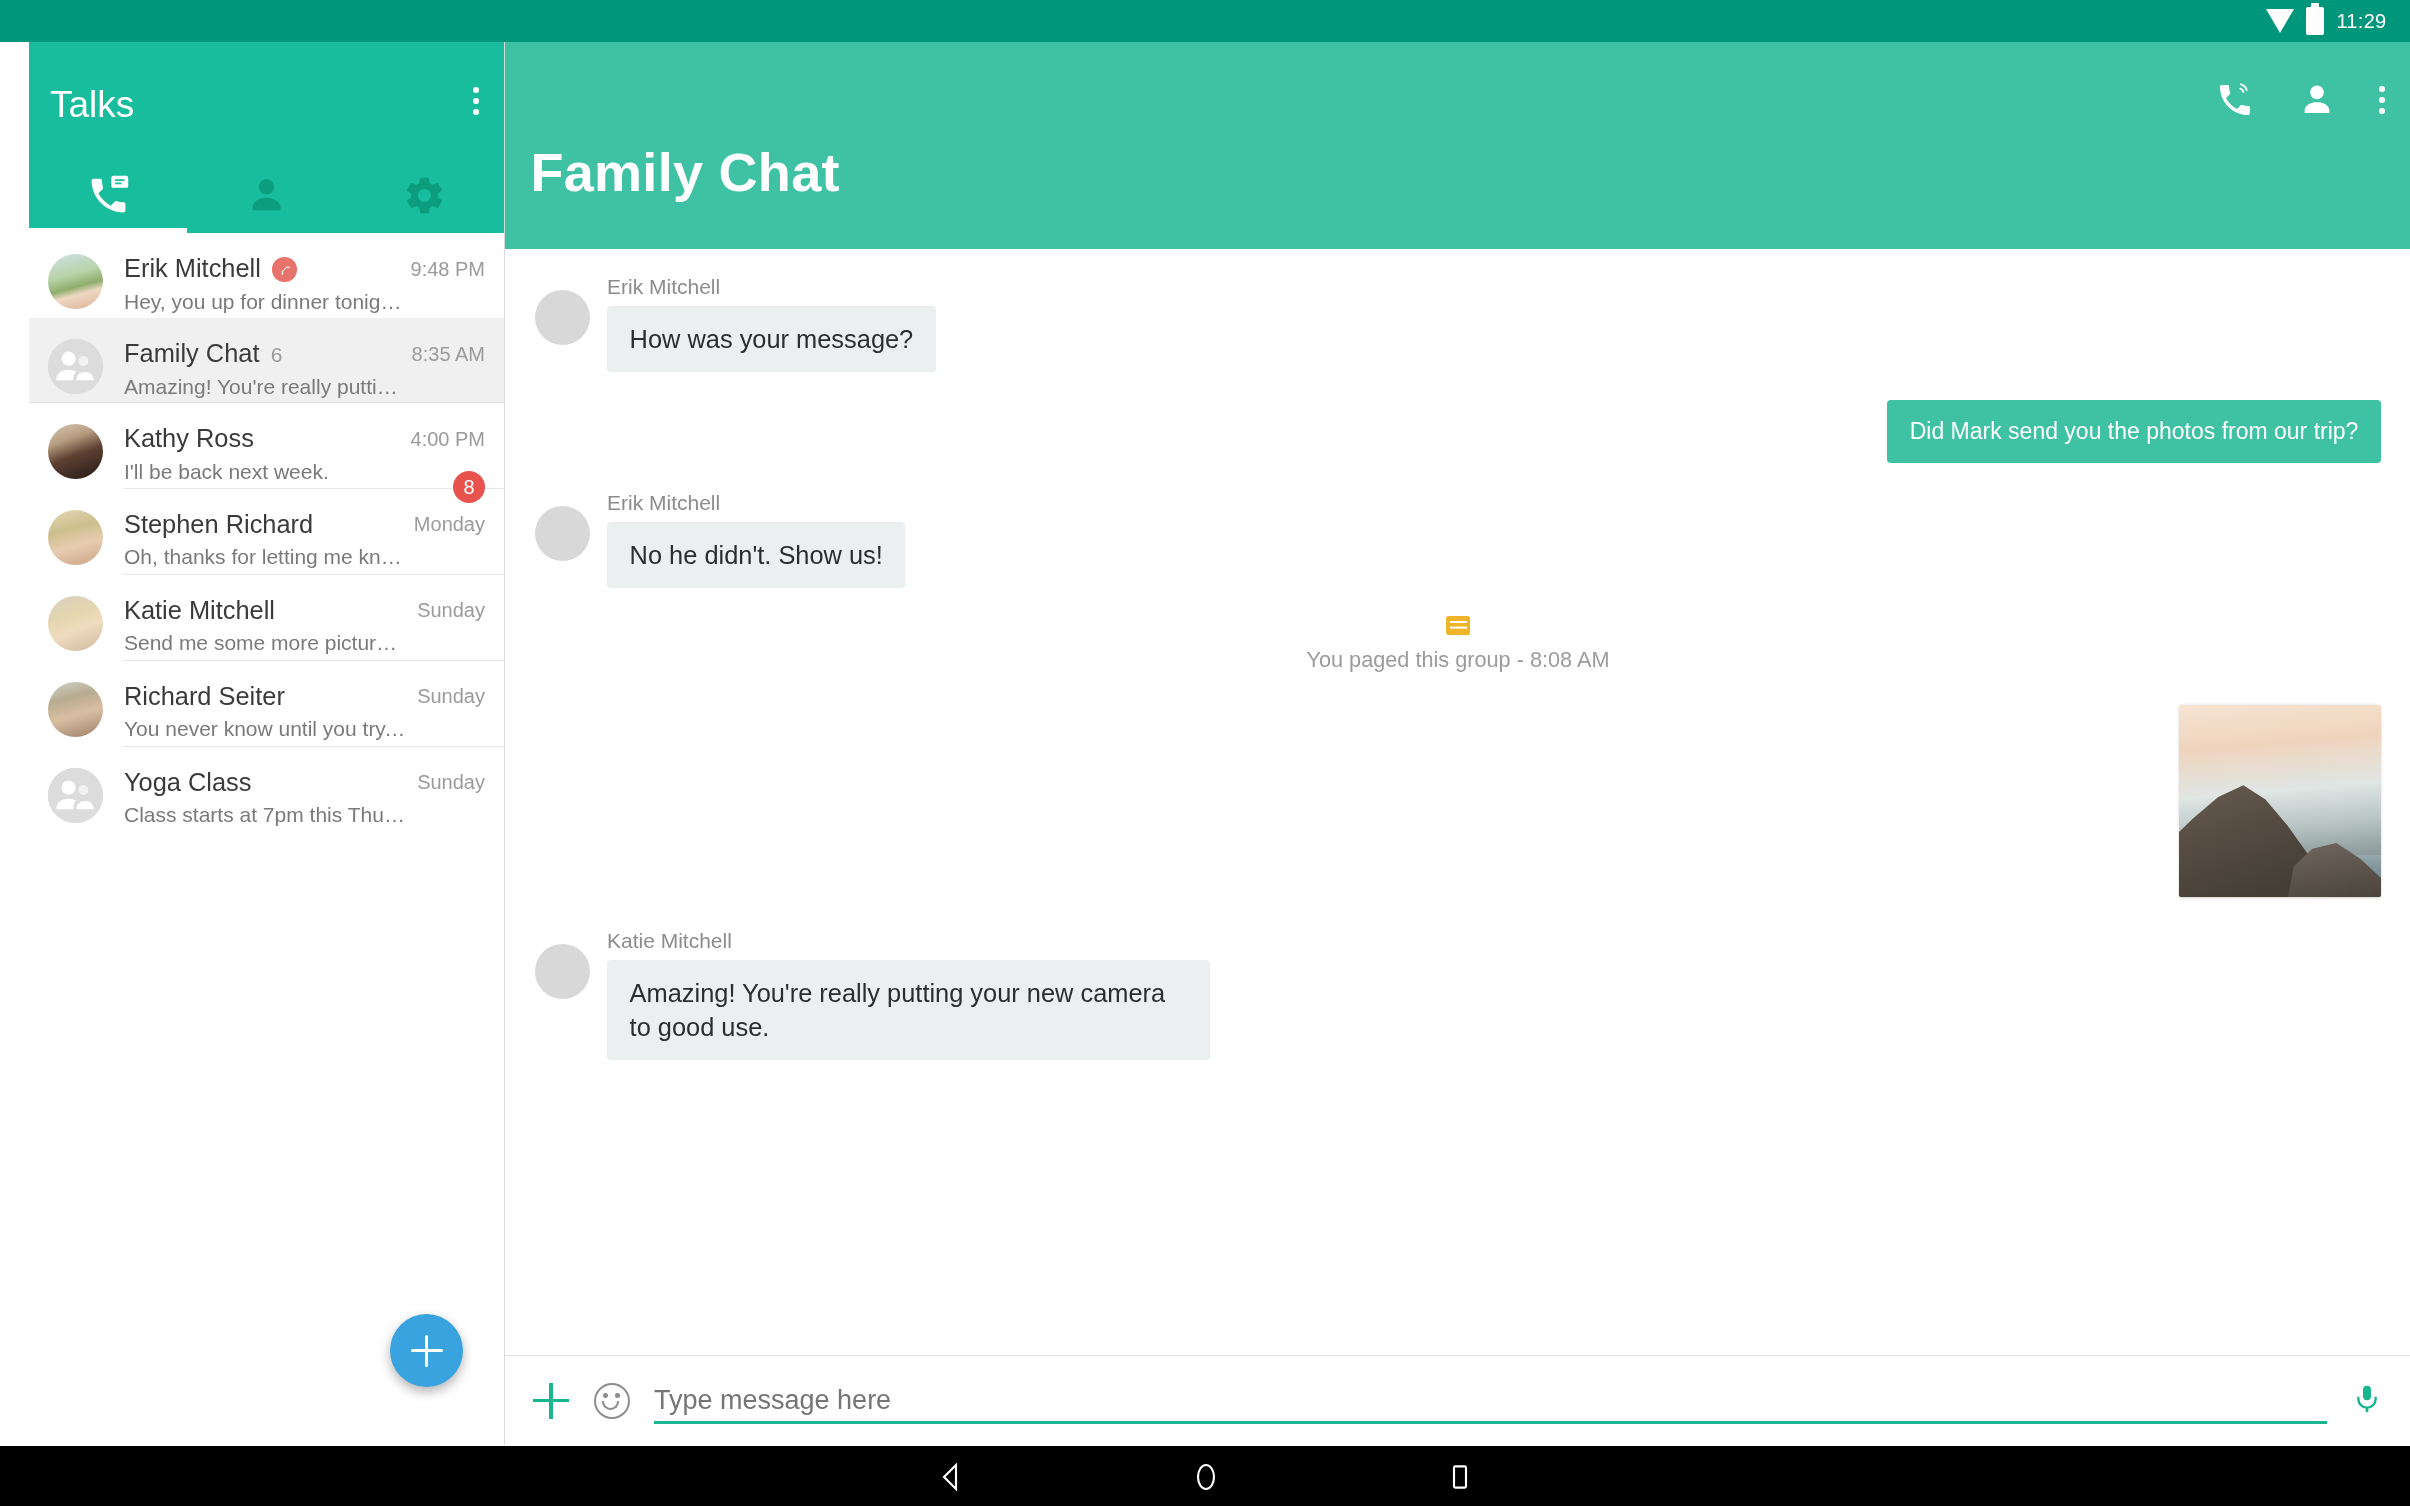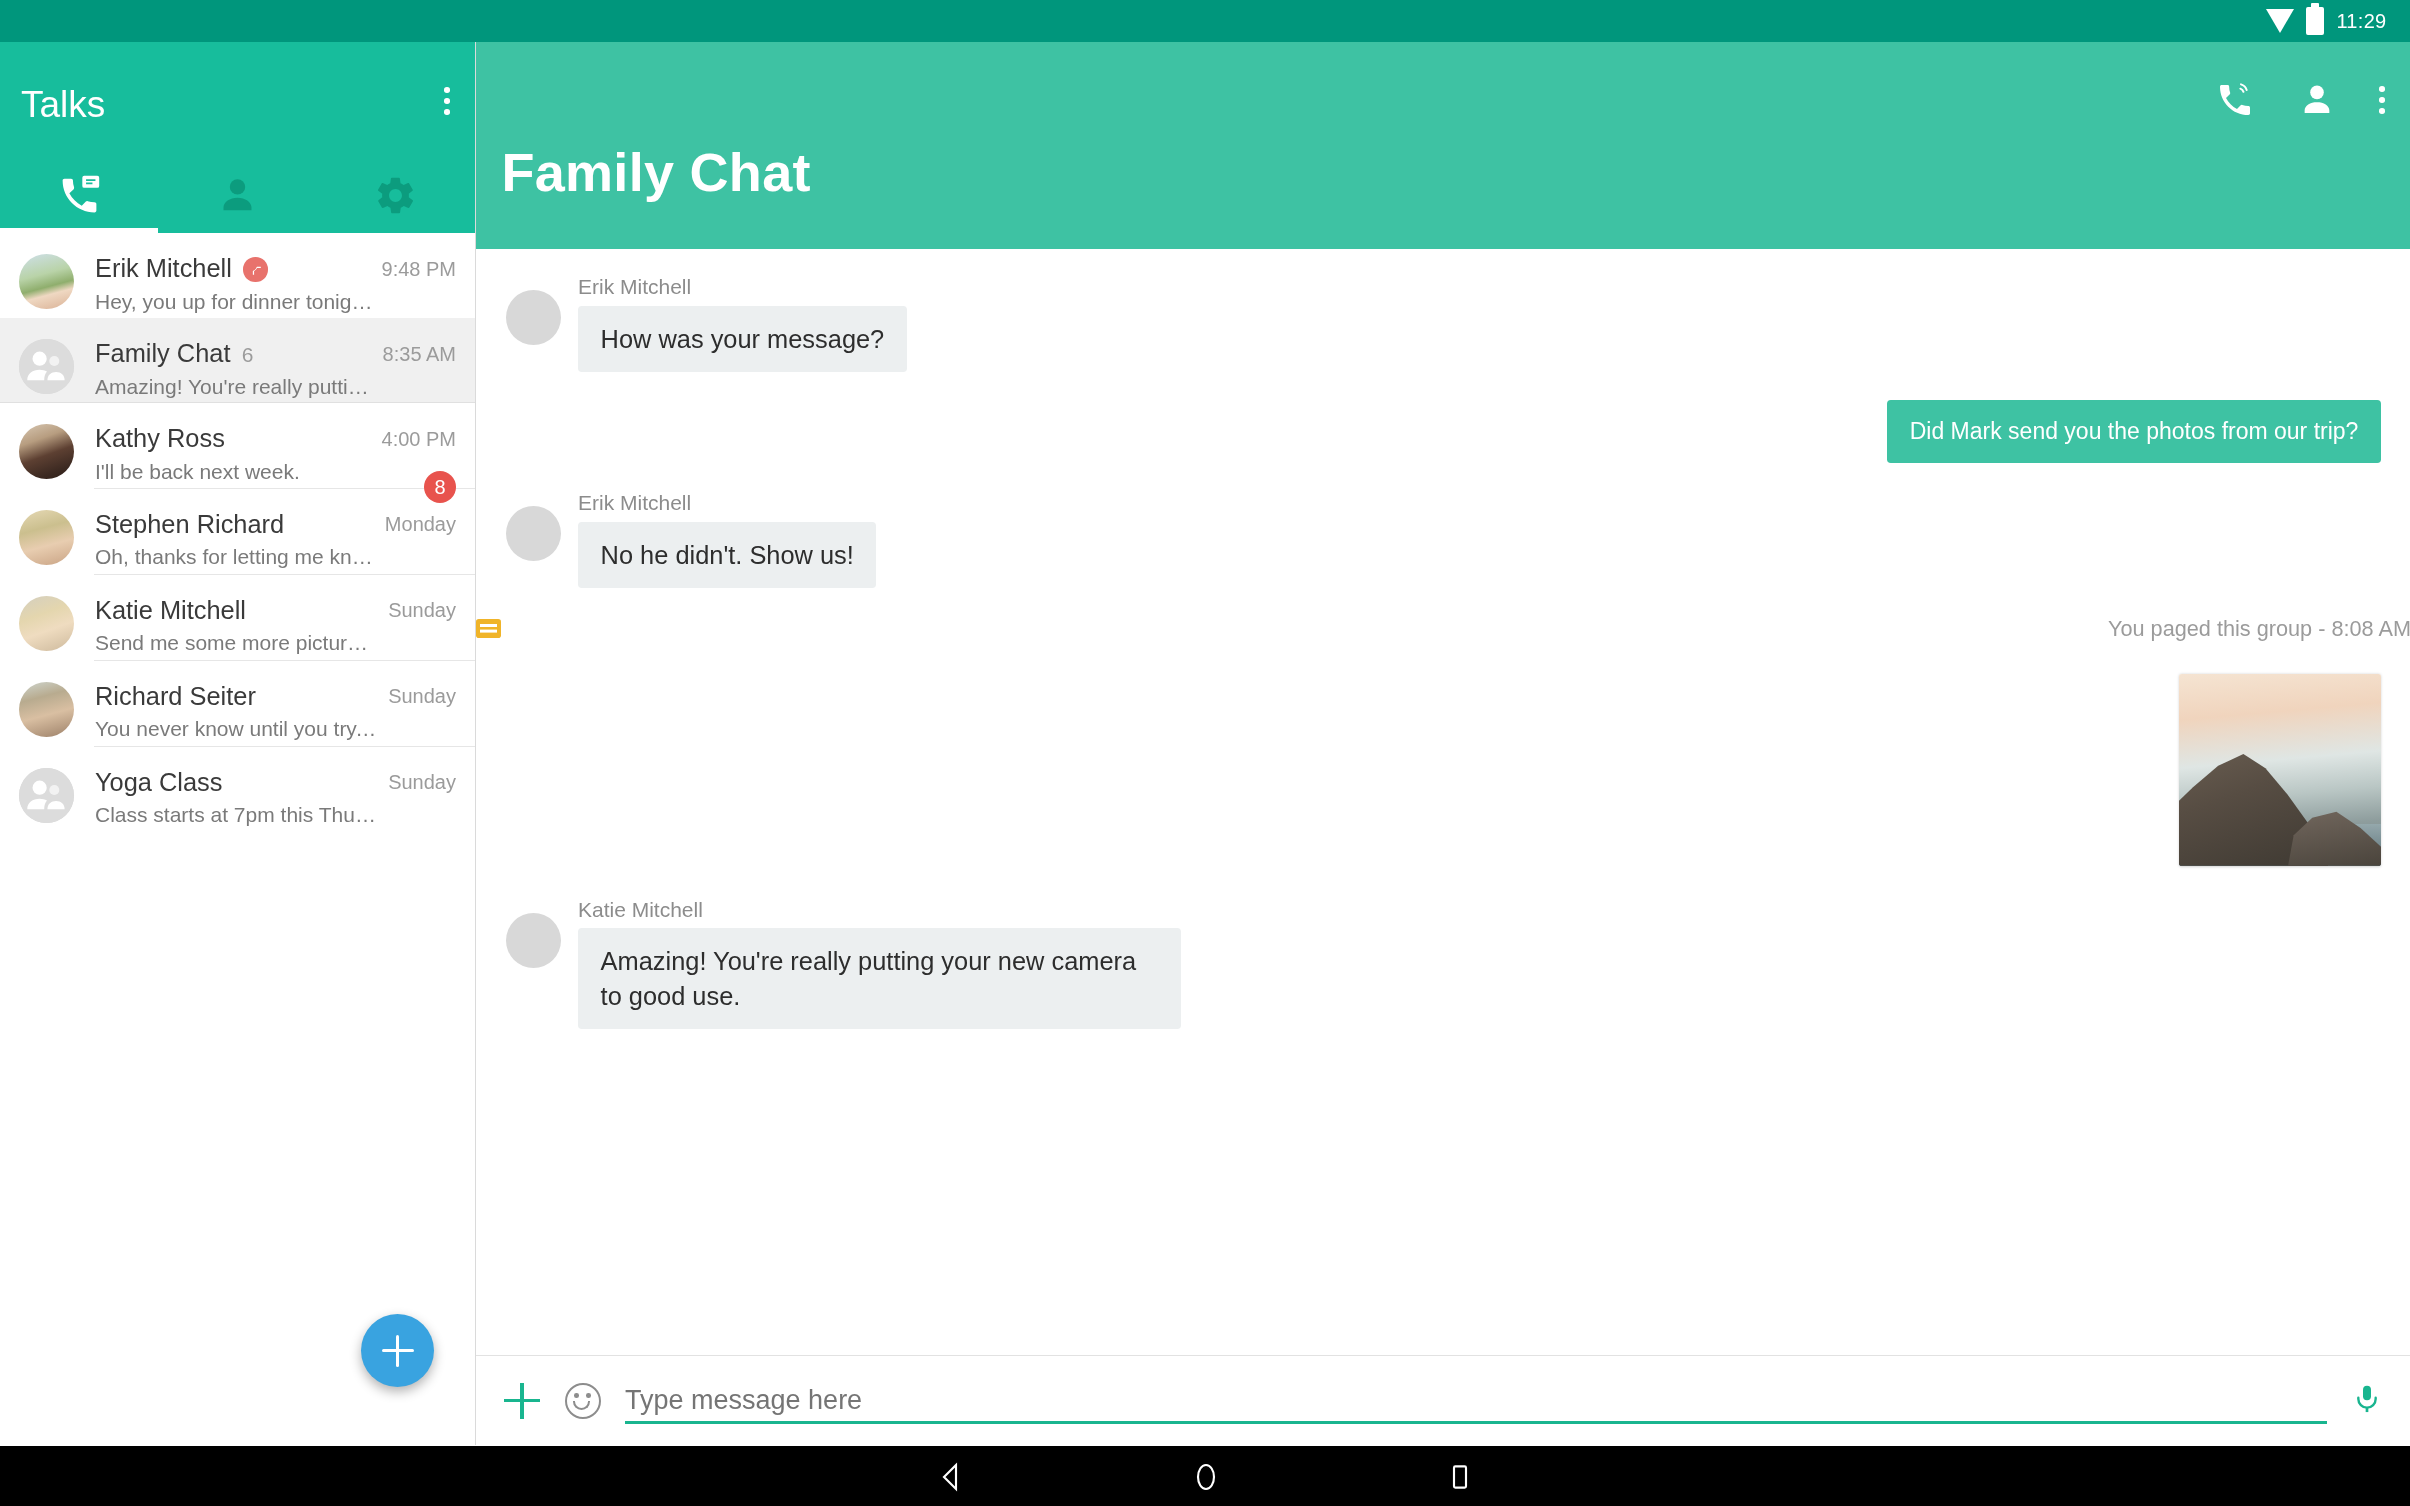--- a/index.html
+++ b/index.html
@@ -17,21 +17,21 @@
     background:#00967c; display:flex; align-items:center;
     justify-content:flex-end; padding-right:24.5px; gap:12.2px;
   }
   .sb-time { color:#fff; font-size:20px; letter-spacing:0.3px; }
   .sb-wifi { width:0; height:0; border-left:14px solid transparent;
              border-right:14px solid transparent; border-top:24.5px solid #fff; }
   .sb-batt { width:18px; height:28px; background:#fff; border-radius:1.9px; position:relative; }
   .sb-batt::before { content:""; position:absolute; top:-3.8px; left:4.7px; width:8.5px; height:3.8px; background:#fff; border-radius:0.9px 0.9px 0 0;}
 
   
-  .body-split { position:absolute; top:42px; left:0; width:2411px; height:1403px; display:flex; }
+  .body-split { position:absolute; top:42px; left:0; width:2411px; height:1403px; display:flex;padding-left:29px; }
 
   
   .left { width:476px; height:100%; background:#fff; position:relative;
           border-right:0.9px solid #dadada; display:flex; flex-direction:column; }
   .left-app { height:118px; background:#17bd9c; position:relative; flex:none; }
   .left-title { position:absolute; left:21px; top:42px; color:#fff; font-size:37px; font-weight:400; }
   .left-overflow { position:absolute; right:25.4px; top:45px; display:flex; flex-direction:column; gap:5.6px; cursor:pointer; }
   .left-overflow i { width:5.6px; height:5.6px; border-radius:50%; background:#fff; display:block; }
 
   .left-tabs { height:73px; background:#17bd9c; display:flex; flex:none; position:relative; }
@@ -83,21 +83,21 @@
   .thread { flex:1; position:relative; overflow:hidden; padding:26px 0 0 0; background:#fff; }
   .msg-row { display:flex; align-items:flex-start; padding:0 30px; margin-bottom:28px; }
   .msg-row.out { justify-content:flex-end; }
   .m-av { width:55px; height:55px; border-radius:50%; overflow:hidden; flex:none; margin-top:15px; background:#d8d8d8;}
   .m-col { margin-left:17px; max-width:603px; }
   .m-sender { font-size:21px; color:#8c8c8c; margin-bottom:6.6px; }
   .bubble-in { background:#eceff0; color:#2d2d2d; font-size:25.4px; line-height:1.35;
                padding:16px 22.6px; border-radius:3.8px; display:inline-block; }
   .bubble-out { background:#3ec2a3; color:#fff; font-size:23px; line-height:1.35;
                 padding:16px 22.6px; border-radius:3.8px; max-width:603px; }
-  .sys-row { display:flex; align-items:center; justify-content:space-between; gap:12.2px; margin:9.4px 0 32px 0; }
+  .sys-row { display:flex; align-items:center; justify-content:center; gap:12.2px; margin:9.4px 0 32px 0;flex-direction:column; }
   .sys-txt { font-size:21.7px; color:#9b9b9b; }
   .sys-ic { width:24.5px; height:19px; border-radius:2.8px; background:#f0b429; position:relative; flex:none;}
   .sys-ic::after { content:""; position:absolute; left:3.8px; top:4.7px; width:17px; height:2.8px; background:#fff; box-shadow:0 5.6px 0 #fff;}
 
   .photo-row { display:flex; justify-content:flex-end; padding:0 30px; margin-bottom:32px; }
   .photo {
     width:202px; height:192px; border-radius:2.8px; overflow:hidden; position:relative;
     background:linear-gradient(175deg,#f5e4d2 0%, #f0d4bd 22%, #dfe6e4 45%, #b9c6c4 62%, #8e9d9d 78%, #6d8083 100%);
     box-shadow:0 0.9px 2.8px rgba(0,0,0,.18); cursor:pointer;
   }

